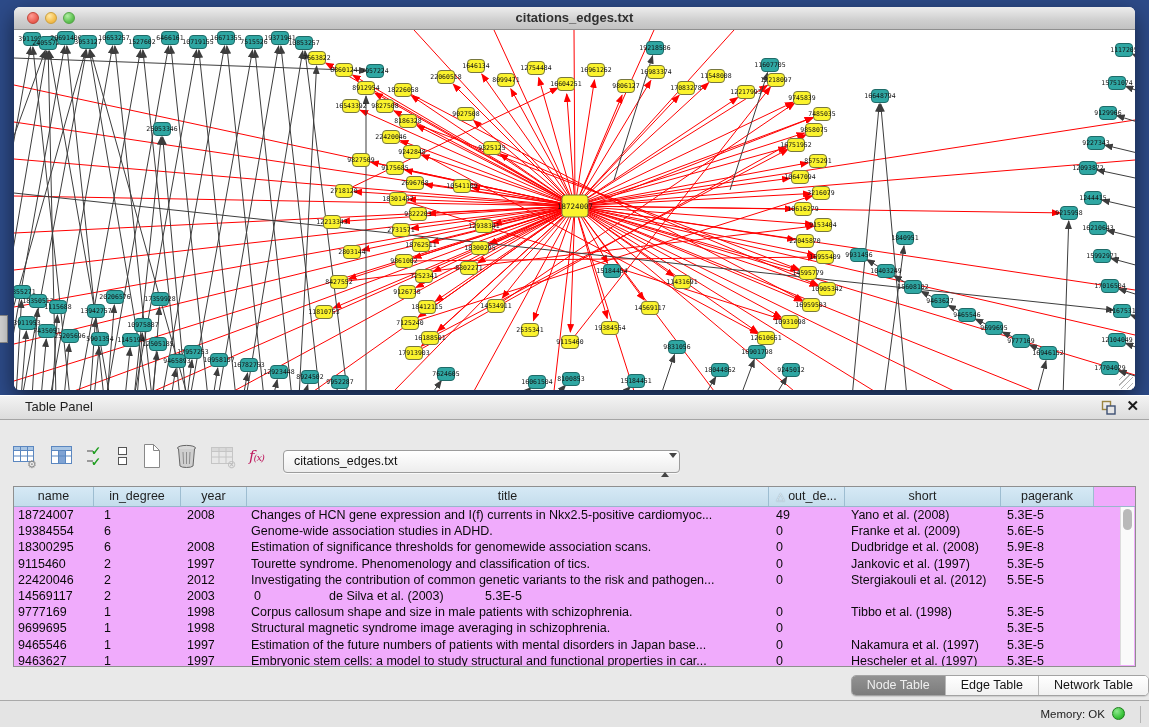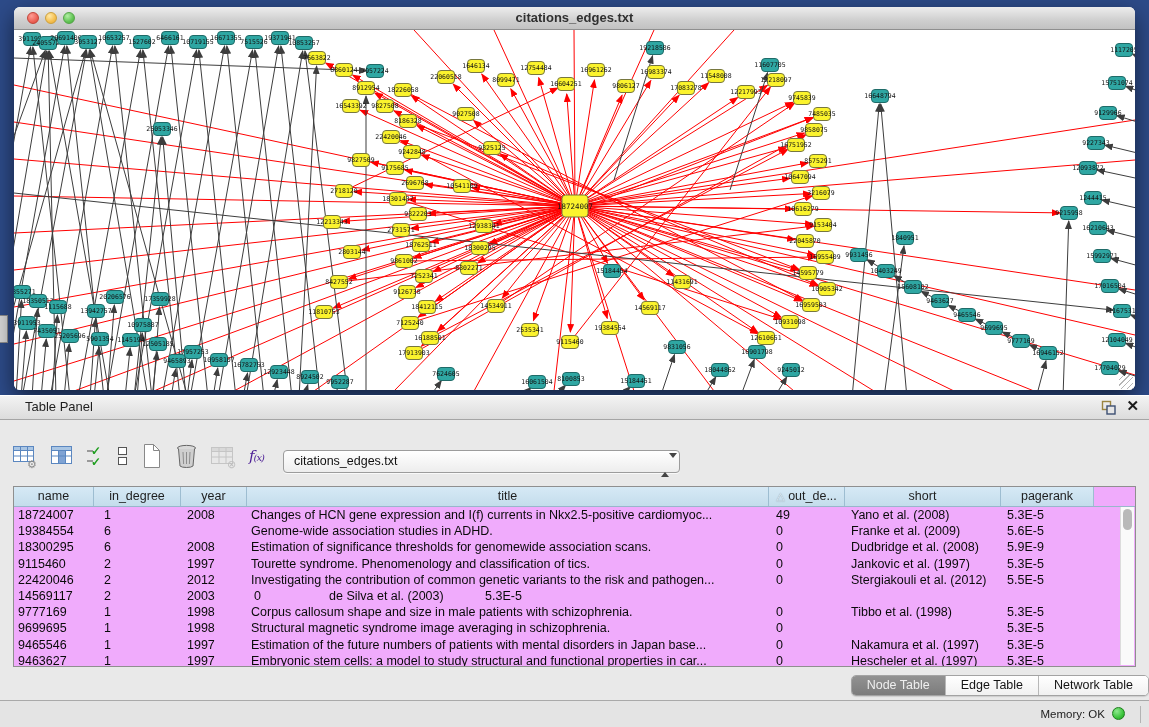--- a/index.html
+++ b/index.html
@@ -40,21 +40,21 @@
   .panel-header{
     position:relative;height:24px;
     background:linear-gradient(#f4f4f4,#dcdcdc);
     border-bottom:1px solid #a5a5a5;box-shadow:inset 0 1px 0 #fff;
   }
   .panel-header .ph-title{position:absolute;left:9px;top:4px;font-size:13px;color:#1f1f1f;margin-left:16px;}
   .ph-float{position:absolute;right:32px;top:4px;width:17px;height:17px;cursor:default;}
   .ph-close{position:absolute;right:10px;top:2px;font-size:15px;font-weight:700;color:#1b1b1b;cursor:default;}
   .toolbar{position:absolute;left:12px;top:42px;height:38px;display:flex;align-items:center;gap:11px;}
   .tool-btn{display:flex;align-items:center;justify-content:center;height:32px;}
-  .fx-label{font-family:"DejaVu Serif",serif;font-style:italic;font-size:15px;color:#4c1d95;letter-spacing:-1px;}
+  .fx-label{font-family:"DejaVu Serif",serif;font-style:italic;font-size:15px;color:#be185d;letter-spacing:-1px;}
   .fx-label .fx-small{font-size:10px;}
   .combo{
     position:absolute;left:283px;top:55px;width:397px;height:23px;box-sizing:border-box;
     background:linear-gradient(#ffffff,#ededed);
     border:1px solid #9c9c9c;border-radius:4px;
     font-size:12.5px;color:#111;line-height:21px;padding-left:10px;
     box-shadow:0 1px 0 rgba(255,255,255,.7);
   }
   .combo .arrows{position:absolute;right:9px;top:4px;width:9px;height:14px;}
   .combo .arrows .up{width:0;height:0;border-left:4px solid transparent;border-right:4px solid transparent;border-bottom:5px solid #444;margin-bottom:3px;}
@@ -724,21 +724,21 @@
           <div class="td" style="width: 156px; padding-left: 6px;">Franke et al. (2009)</div>
           <div class="td" style="width: 93px; padding-left: 6px;">5.6E-5</div>
         </div>
         <div class="tr">
           <div class="td" style="width: 80px; padding-left: 4px;">18300295</div>
           <div class="td" style="width: 87px; padding-left: 10px;">6</div>
           <div class="td" style="width: 66px; padding-left: 6px;">2008</div>
           <div class="td" style="width: 522px; padding-left: 4px;">Estimation of significance thresholds for genomewide association scans.</div>
           <div class="td" style="width: 76px; padding-left: 7px;">0</div>
           <div class="td" style="width: 156px; padding-left: 6px;">Dudbridge et al. (2008)</div>
-          <div class="td" style="width: 93px; padding-left: 6px;">5.9E-9</div>
+          <div class="td" style="width: 93px; padding-left: 6px;">5.9E-8</div>
         </div>
         <div class="tr">
           <div class="td" style="width: 80px; padding-left: 4px;">9115460</div>
           <div class="td" style="width: 87px; padding-left: 10px;">2</div>
           <div class="td" style="width: 66px; padding-left: 6px;">1997</div>
           <div class="td" style="width: 522px; padding-left: 4px;">Tourette syndrome. Phenomenology and classification of tics.</div>
           <div class="td" style="width: 76px; padding-left: 7px;">0</div>
           <div class="td" style="width: 156px; padding-left: 6px;">Jankovic et al. (1997)</div>
           <div class="td" style="width: 93px; padding-left: 6px;">5.3E-5</div>
         </div>

